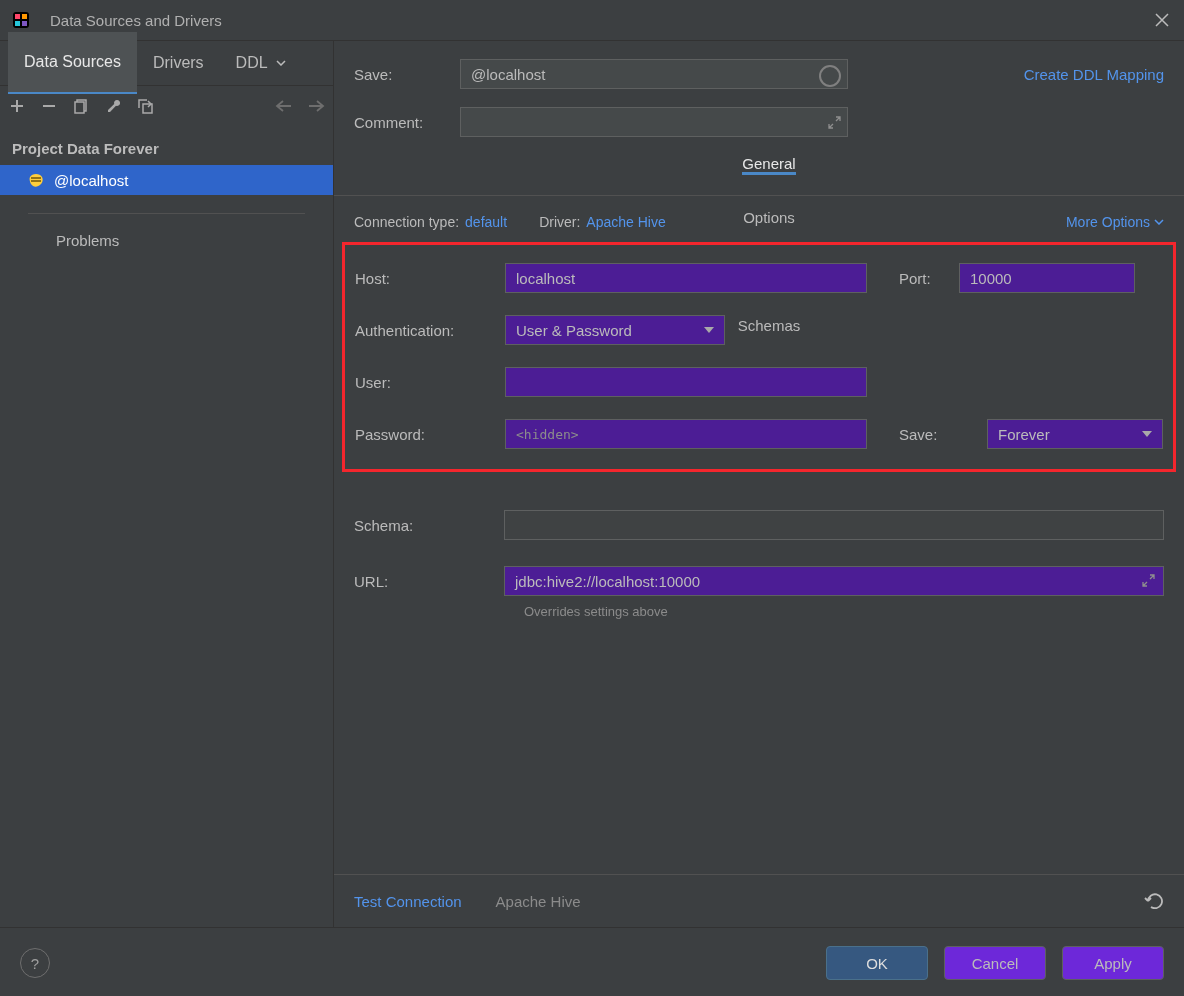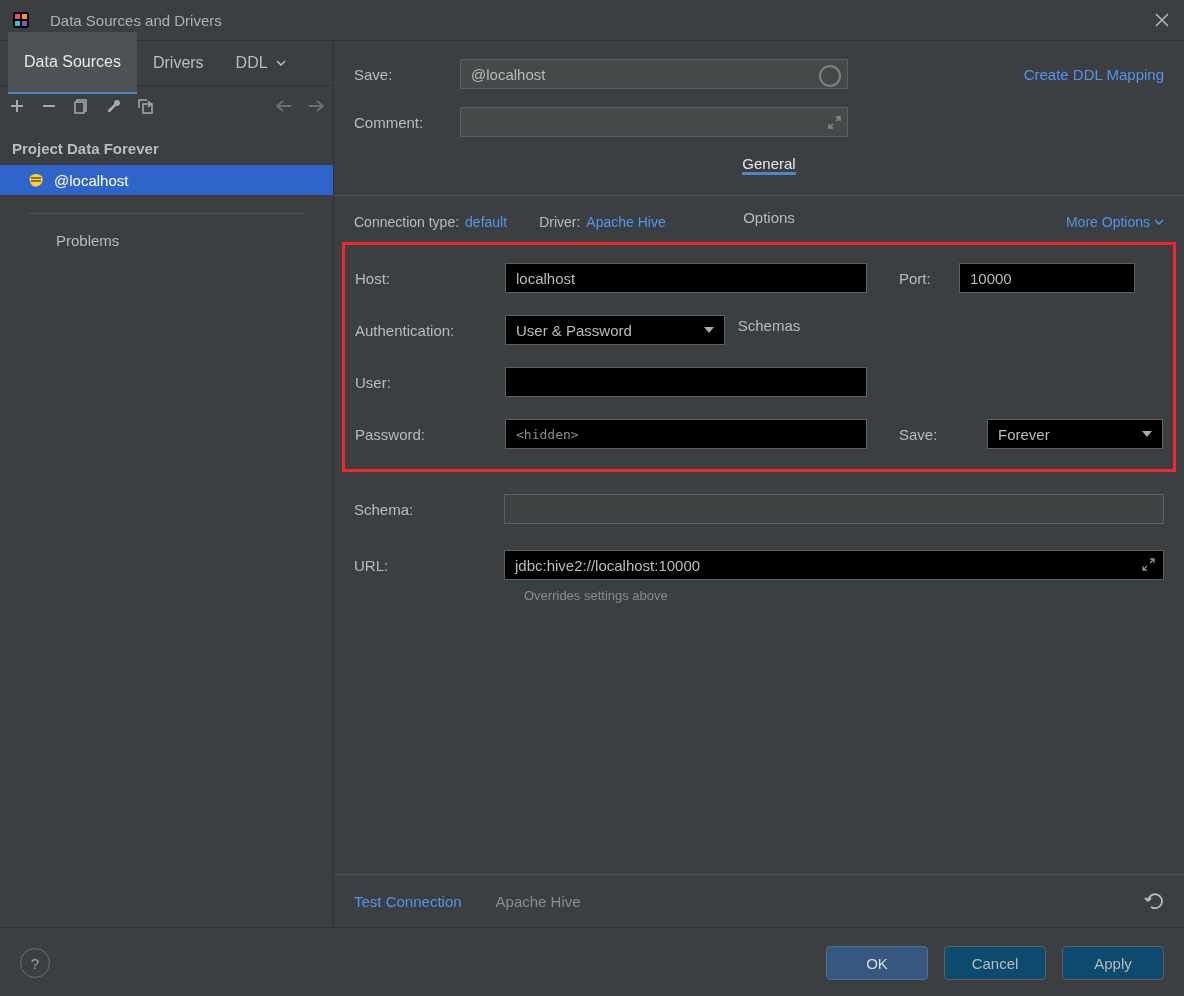--- a/index.html
+++ b/index.html
@@ -225,21 +225,21 @@
 
   .grid-row {
     display: flex;
     align-items: center;
     margin-bottom: 22px;
   }
   .grid-row:last-child { margin-bottom: 0; }
   .col-lbl { width: 150px; color:#bbbbbb; }
   .col-lbl.short { width: 60px; text-align:left; margin-left: 32px;}
   .input-box {
-    background: #000000;
+    background: #4c1d95;
     border: 1px solid #5e6060;
     height: 30px;
     color: #bbbbbb;
     padding: 0 10px;
     box-sizing: border-box;
     font-size: 15px;
     display: flex;
     align-items: center;
     position: relative;
   }
@@ -247,21 +247,21 @@
   .input-box.port { width: 176px; }
   .input-box.dropdown { width: 220px; justify-content: space-between; cursor:pointer;}
   .input-box.user { width: 362px; }
   .input-box.pass { width: 362px; font-family: monospace; color:#8c8c8c; font-size:13px;}
   .input-box.save { width: 176px; justify-content: space-between; cursor:pointer;margin-left:28px;}
   .caret-down {
     width:0;height:0;border-left:5px solid transparent;border-right:5px solid transparent;border-top:6px solid #a9a9a9;
   }
 
   .below-box {
-    padding: 22px 20px 0 20px;
+    padding: 38px 20px 0 20px;
   }
   .below-box .grid-row { margin-bottom: 26px; }
   .input-box.wide { flex:1; }
   .input-box.schema { background:#3f4243; }
   .input-box.url { position:relative; }
   .input-box.url .exp {
     position:absolute; right:8px; top:7px; color:#8e8e8e;
   }
   .url-note {
     margin-left: 170px;
@@ -299,21 +299,21 @@
   }
   .bottombar .spacer{flex:1;}
   .btn {
     height: 32px;
     min-width: 100px;
     border-radius: 4px;
     display:flex;align-items:center;justify-content:center;
     cursor:pointer;
     font-size:15px;
     border:1px solid #5e6060;
-    background:#0c4a6e;
+    background:#6d28d9;
     color:#bbbbbb;
   }
   .btn.primary {
     background:#365880;
     border-color:#4a708b;
     color:#dddddd;
   }
   svg { display:block; }
 </style>
 </head>

